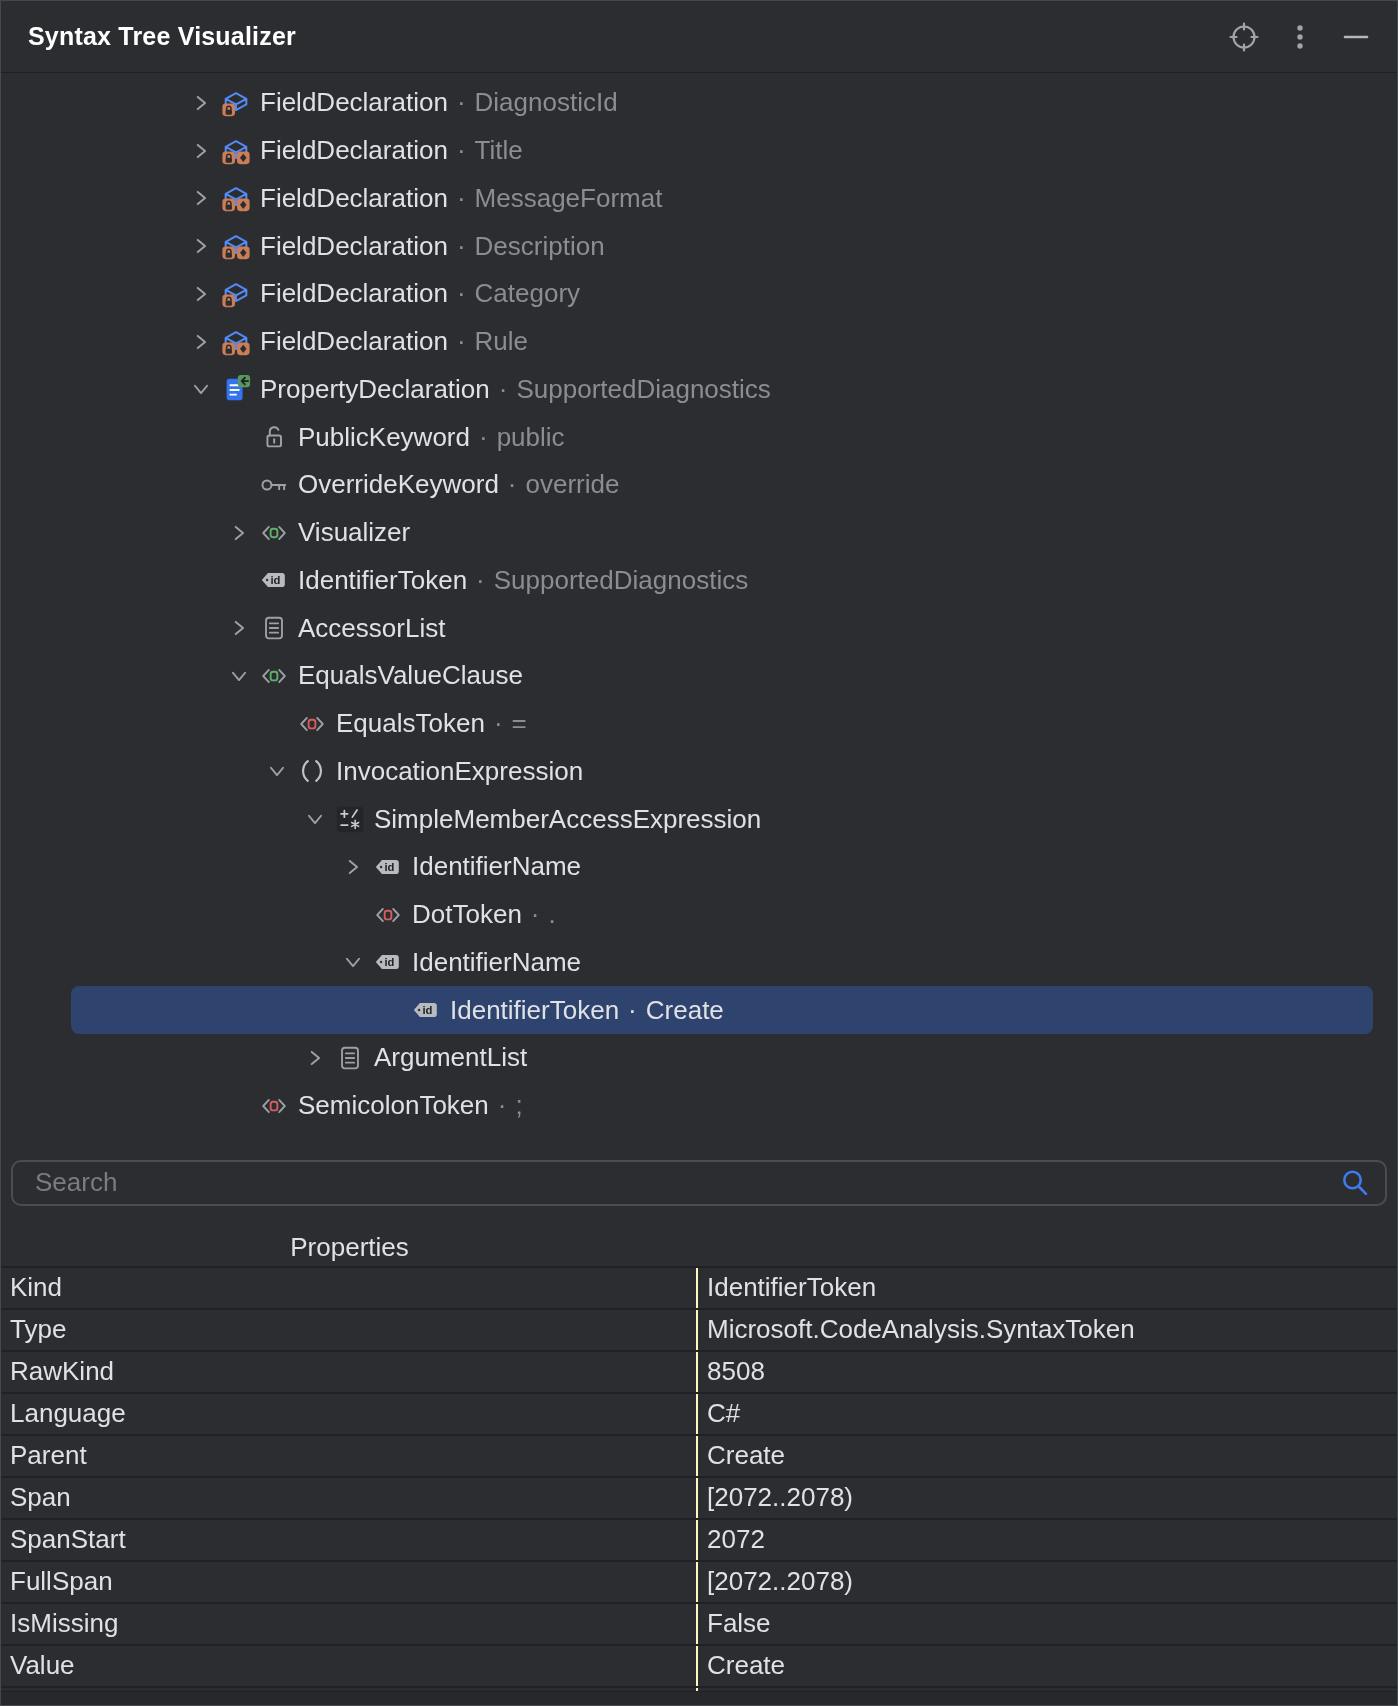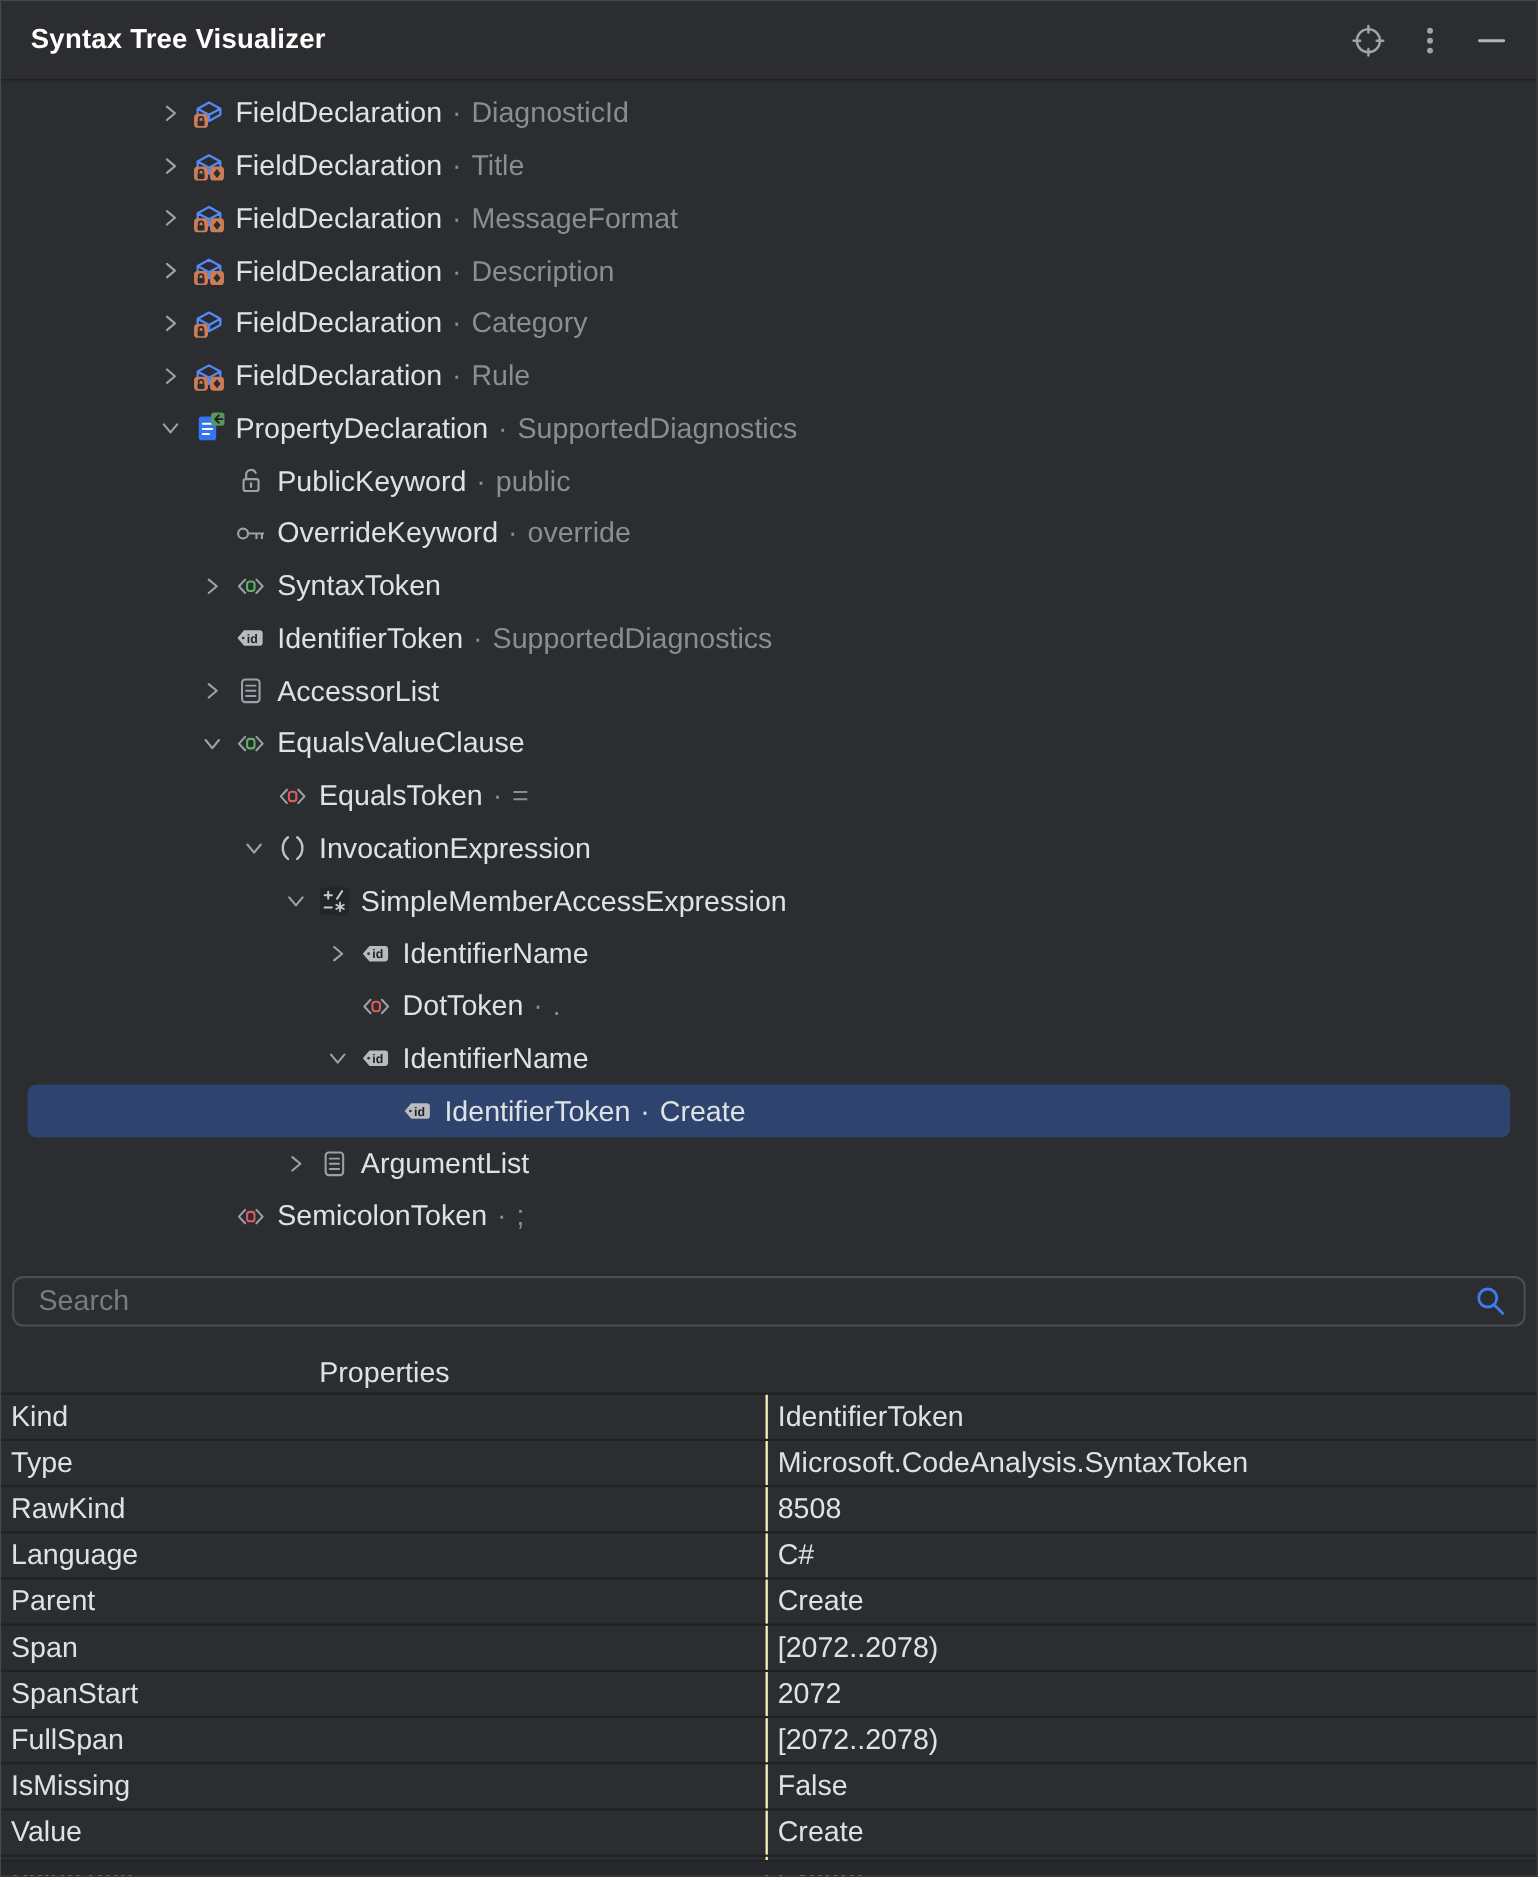--- a/index.html
+++ b/index.html
@@ -20,21 +20,21 @@
     height:72px;border-bottom:1px solid #1e1f22;
     display:flex;align-items:center;
     padding:0 24px 0 27px;box-sizing:border-box;
   }
   .titlebar .title{font-size:25px;font-weight:700;letter-spacing:.2px;color:#ffffff;}
   .titlebar .spacer{flex:1;}
   .tb-icons{display:flex;align-items:center;gap:22px;}
   .tb-btn{width:34px;height:34px;display:flex;align-items:center;justify-content:center;cursor:pointer;border-radius:6px;}
   .tb-btn svg{width:32px;height:32px;}
   
-  .tree{padding-top:6px;}
+  .tree{padding-top:6px;padding-left:46px;}
   .row{
     height:47.75px;display:flex;align-items:center;
     padding-left:calc(138px + var(--lvl) * 38px);
     box-sizing:border-box;white-space:nowrap;cursor:default;
   }
   .row .chev{width:32px;height:32px;margin-right:4px;display:flex;align-items:center;justify-content:center;flex:none;cursor:pointer;}
   .row .chev svg{width:26px;height:26px;}
   .row .nicon{width:30px;height:32px;margin-right:9px;display:flex;align-items:center;justify-content:center;flex:none;}
   .row .nicon svg{width:30px;height:30px;}
   .row .kind{font-size:26px;color:#dfe1e5;}
@@ -352,21 +352,21 @@
       <span class="chev">
           <svg>
             <use href="#chev-r"></use>
           </svg>
         </span>
       <span class="nicon">
           <svg>
             <use href="#ic-token-green"></use>
           </svg>
         </span>
-      <span class="kind">SyntaxToken</span>
+      <span class="kind">Visualizer</span>
     </div>
 
     <div class="row" style="--lvl:1">
       <span class="chev"></span>
       <span class="nicon">
           <svg>
             <use href="#ic-id-tag"></use>
           </svg>
         </span>
       <span class="kind">IdentifierToken</span>

